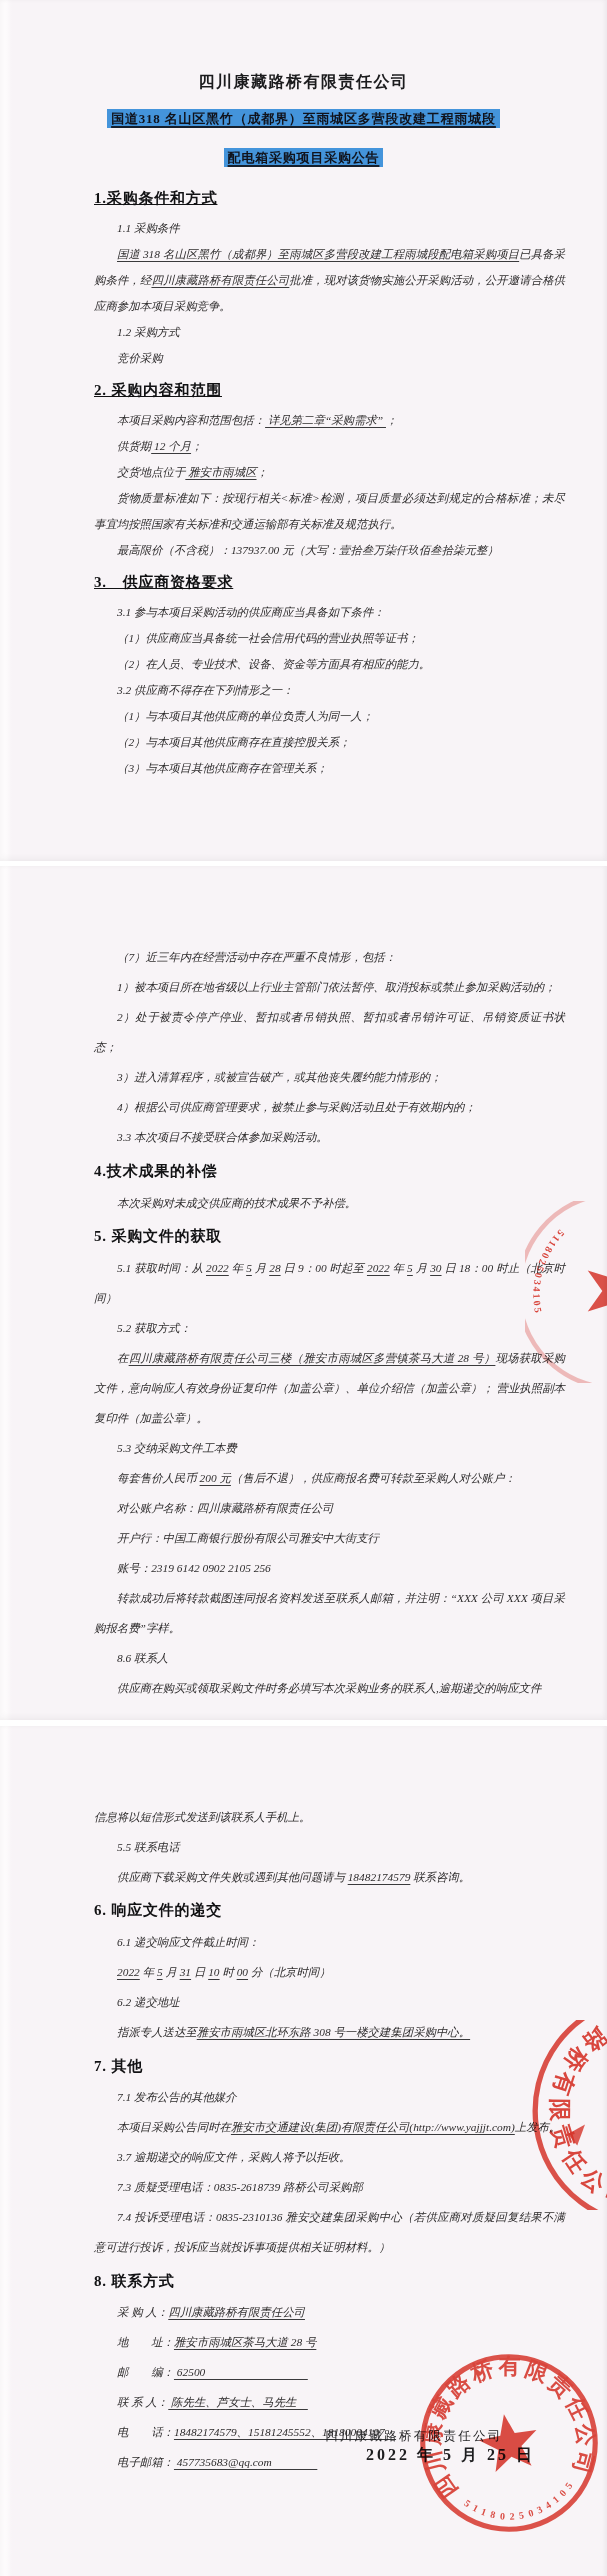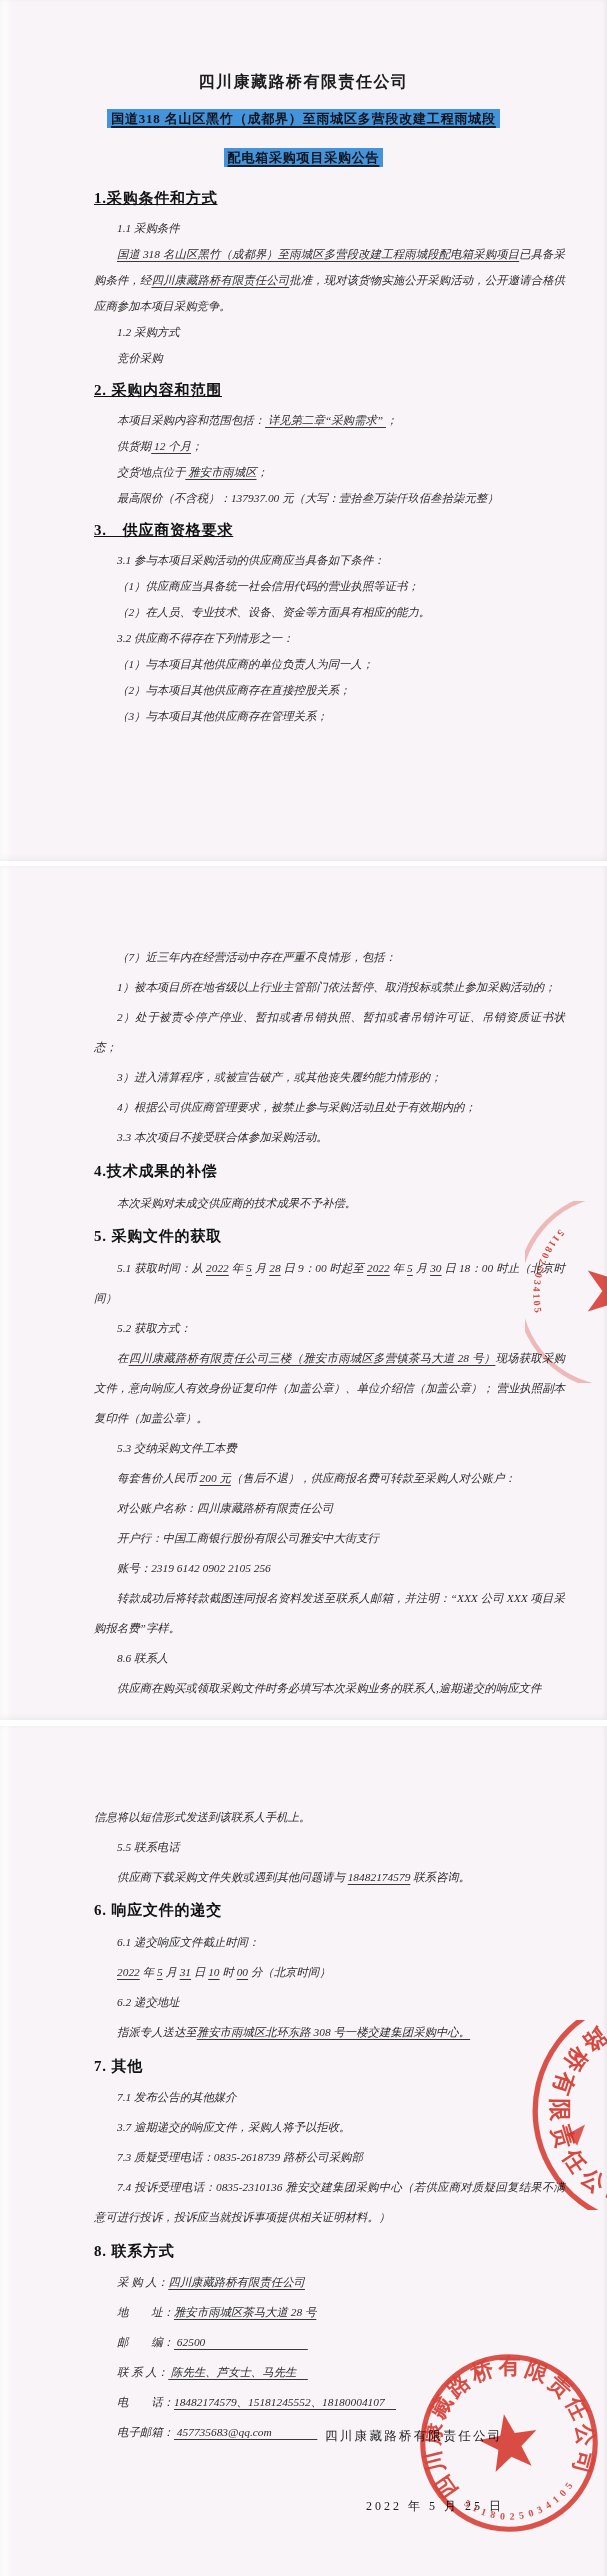--- a/index.html
+++ b/index.html
@@ -31,22 +31,22 @@
      text-underline-offset:3px;}
   
   .stamp-main{position:absolute;left:414px;top:622px;width:190px;height:190px;z-index:3;
               mix-blend-mode:multiply;opacity:.92;}
   .edge-stamp{position:absolute;right:0;overflow:hidden;z-index:3;mix-blend-mode:multiply;}
   .es2{top:335px;width:82px;height:182px;}
   .es3{top:294px;width:85px;height:190px;}
   .edge-stamp svg{position:absolute;}
   .sign-company{position:absolute;top:702px;left:325px;font-size:12.5px;color:#242426;
                 letter-spacing:2.3px;z-index:2;}
-  .sign-date{position:absolute;top:772px;left:366px;font-size:12px;color:#1d1d1f;
-             letter-spacing:3px;z-index:2;font-weight:normal;}
+  .sign-date{position:absolute;top:719px;left:366px;font-size:16px;color:#1d1d1f;
+             letter-spacing:3px;z-index:2;font-weight:bold;}
 </style>
 </head>
 <body>
 
 <div class="doc">
 
   <div class="page p-1">
     <div class="titles">
       <div class="t-company">四川康藏路桥有限责任公司</div>
       <div class="t-hl-line"><span class="hl">国道318 名山区黑竹（成都界）至雨城区多营段改建工程雨城段</span></div>
@@ -55,20 +55,21 @@
     <div class="content c-1">
       <div class="h1">1.采购条件和方式</div>
       <p class="para ind">1.1 采购条件</p>
       <p class="para ind"><span class="u">国道 318 名山区黑竹（成都界）至雨城区多营段改建工程雨城段配电箱采购项目</span><span>已具备采购条件，经</span><span class="u">四川康藏路桥有限责任公司</span><span>批准，现对该货物实施公开采购活动，公开邀请合格供应商参加本项目采购竞争。</span></p>
       <p class="para ind">1.2 采购方式</p>
       <p class="para ind">竞价采购</p>
       <div class="h1">2. 采购内容和范围</div>
       <p class="para ind"><span>本项目采购内容和范围包括：</span><span class="u"> 详见第二章“采购需求” </span><span>；</span></p>
       <p class="para ind"><span>供货期</span><span class="u"> 12 个月</span><span>；</span></p>
       <p class="para ind"><span>交货地点位于</span><span class="u"> 雅安市雨城区</span><span>；</span></p>
+      <p class="para ind">货物质量标准如下：按现行相关&lt;标准&gt;检测，项目质量必须达到规定的合格标准；未尽事宜均按照国家有关标准和交通运输部有关标准及规范执行。</p>
       <p class="para ind">最高限价（不含税）：137937.00 元（大写：壹拾叁万柒仟玖佰叁拾柒元整）</p>
       <div class="h1">3.　供应商资格要求</div>
       <p class="para ind">3.1 参与本项目采购活动的供应商应当具备如下条件：</p>
       <p class="para ind">（1）供应商应当具备统一社会信用代码的营业执照等证书；</p>
       <p class="para ind">（2）在人员、专业技术、设备、资金等方面具有相应的能力。</p>
       <p class="para ind">3.2 供应商不得存在下列情形之一：</p>
       <p class="para ind">（1）与本项目其他供应商的单位负责人为同一人；</p>
       <p class="para ind">（2）与本项目其他供应商存在直接控股关系；</p>
       <p class="para ind">（3）与本项目其他供应商存在管理关系；</p>
     </div>
@@ -121,20 +122,21 @@
       <p class="para">信息将以短信形式发送到该联系人手机上。</p>
       <p class="para ind">5.5 联系电话</p>
       <p class="para ind"><span>供应商下载采购文件失败或遇到其他问题请与 </span><span class="u">18482174579</span><span> 联系咨询。</span></p>
       <div class="h1">6. 响应文件的递交</div>
       <p class="para ind">6.1 递交响应文件截止时间：</p>
       <p class="para ind"><span class="u">2022</span><span> 年 </span><span class="u">5</span><span> 月 </span><span class="u">31</span><span> 日 </span><span class="u">10</span><span> 时 </span><span class="u">00</span><span> 分（北京时间）</span></p>
       <p class="para ind">6.2 递交地址</p>
       <p class="para ind"><span>指派专人送达至</span><span class="u">雅安市雨城区北环东路 308 号一楼交建集团采购中心。</span></p>
       <div class="h1">7. 其他</div>
       <p class="para ind">7.1 发布公告的其他媒介</p>
+      <p class="para ind"><span>本项目采购公告同时在</span><span class="u">雅安市交通建设(集团)有限责任公司(http://www.yajjjt.com)</span><span>上发布。</span></p>
       <p class="para ind">3.7 逾期递交的响应文件，采购人将予以拒收。</p>
       <p class="para ind">7.3 质疑受理电话：0835-2618739 路桥公司采购部</p>
       <p class="para ind">7.4 投诉受理电话：0835-2310136 雅安交建集团采购中心（若供应商对质疑回复结果不满意可进行投诉，投诉应当就投诉事项提供相关证明材料。）</p>
       <div class="h1">8. 联系方式</div>
       <p class="para ind"><span>采 购 人：</span><span class="u">四川康藏路桥有限责任公司</span></p>
       <p class="para ind"><span>地　　址：</span><span class="u">雅安市雨城区茶马大道 28 号</span></p>
       <p class="para ind"><span>邮　　编：</span><span class="u"> 62500　　　　　　　　　</span></p>
       <p class="para ind"><span>联 系 人：</span><span class="u"> 陈先生、芦女士、马先生　</span></p>
       <p class="para ind"><span>电　　话：</span><span class="u">18482174579、15181245552、18180004107　</span></p>
       <p class="para ind"><span>电子邮箱：</span><span class="u"> 457735683@qq.com　　　　</span></p>

